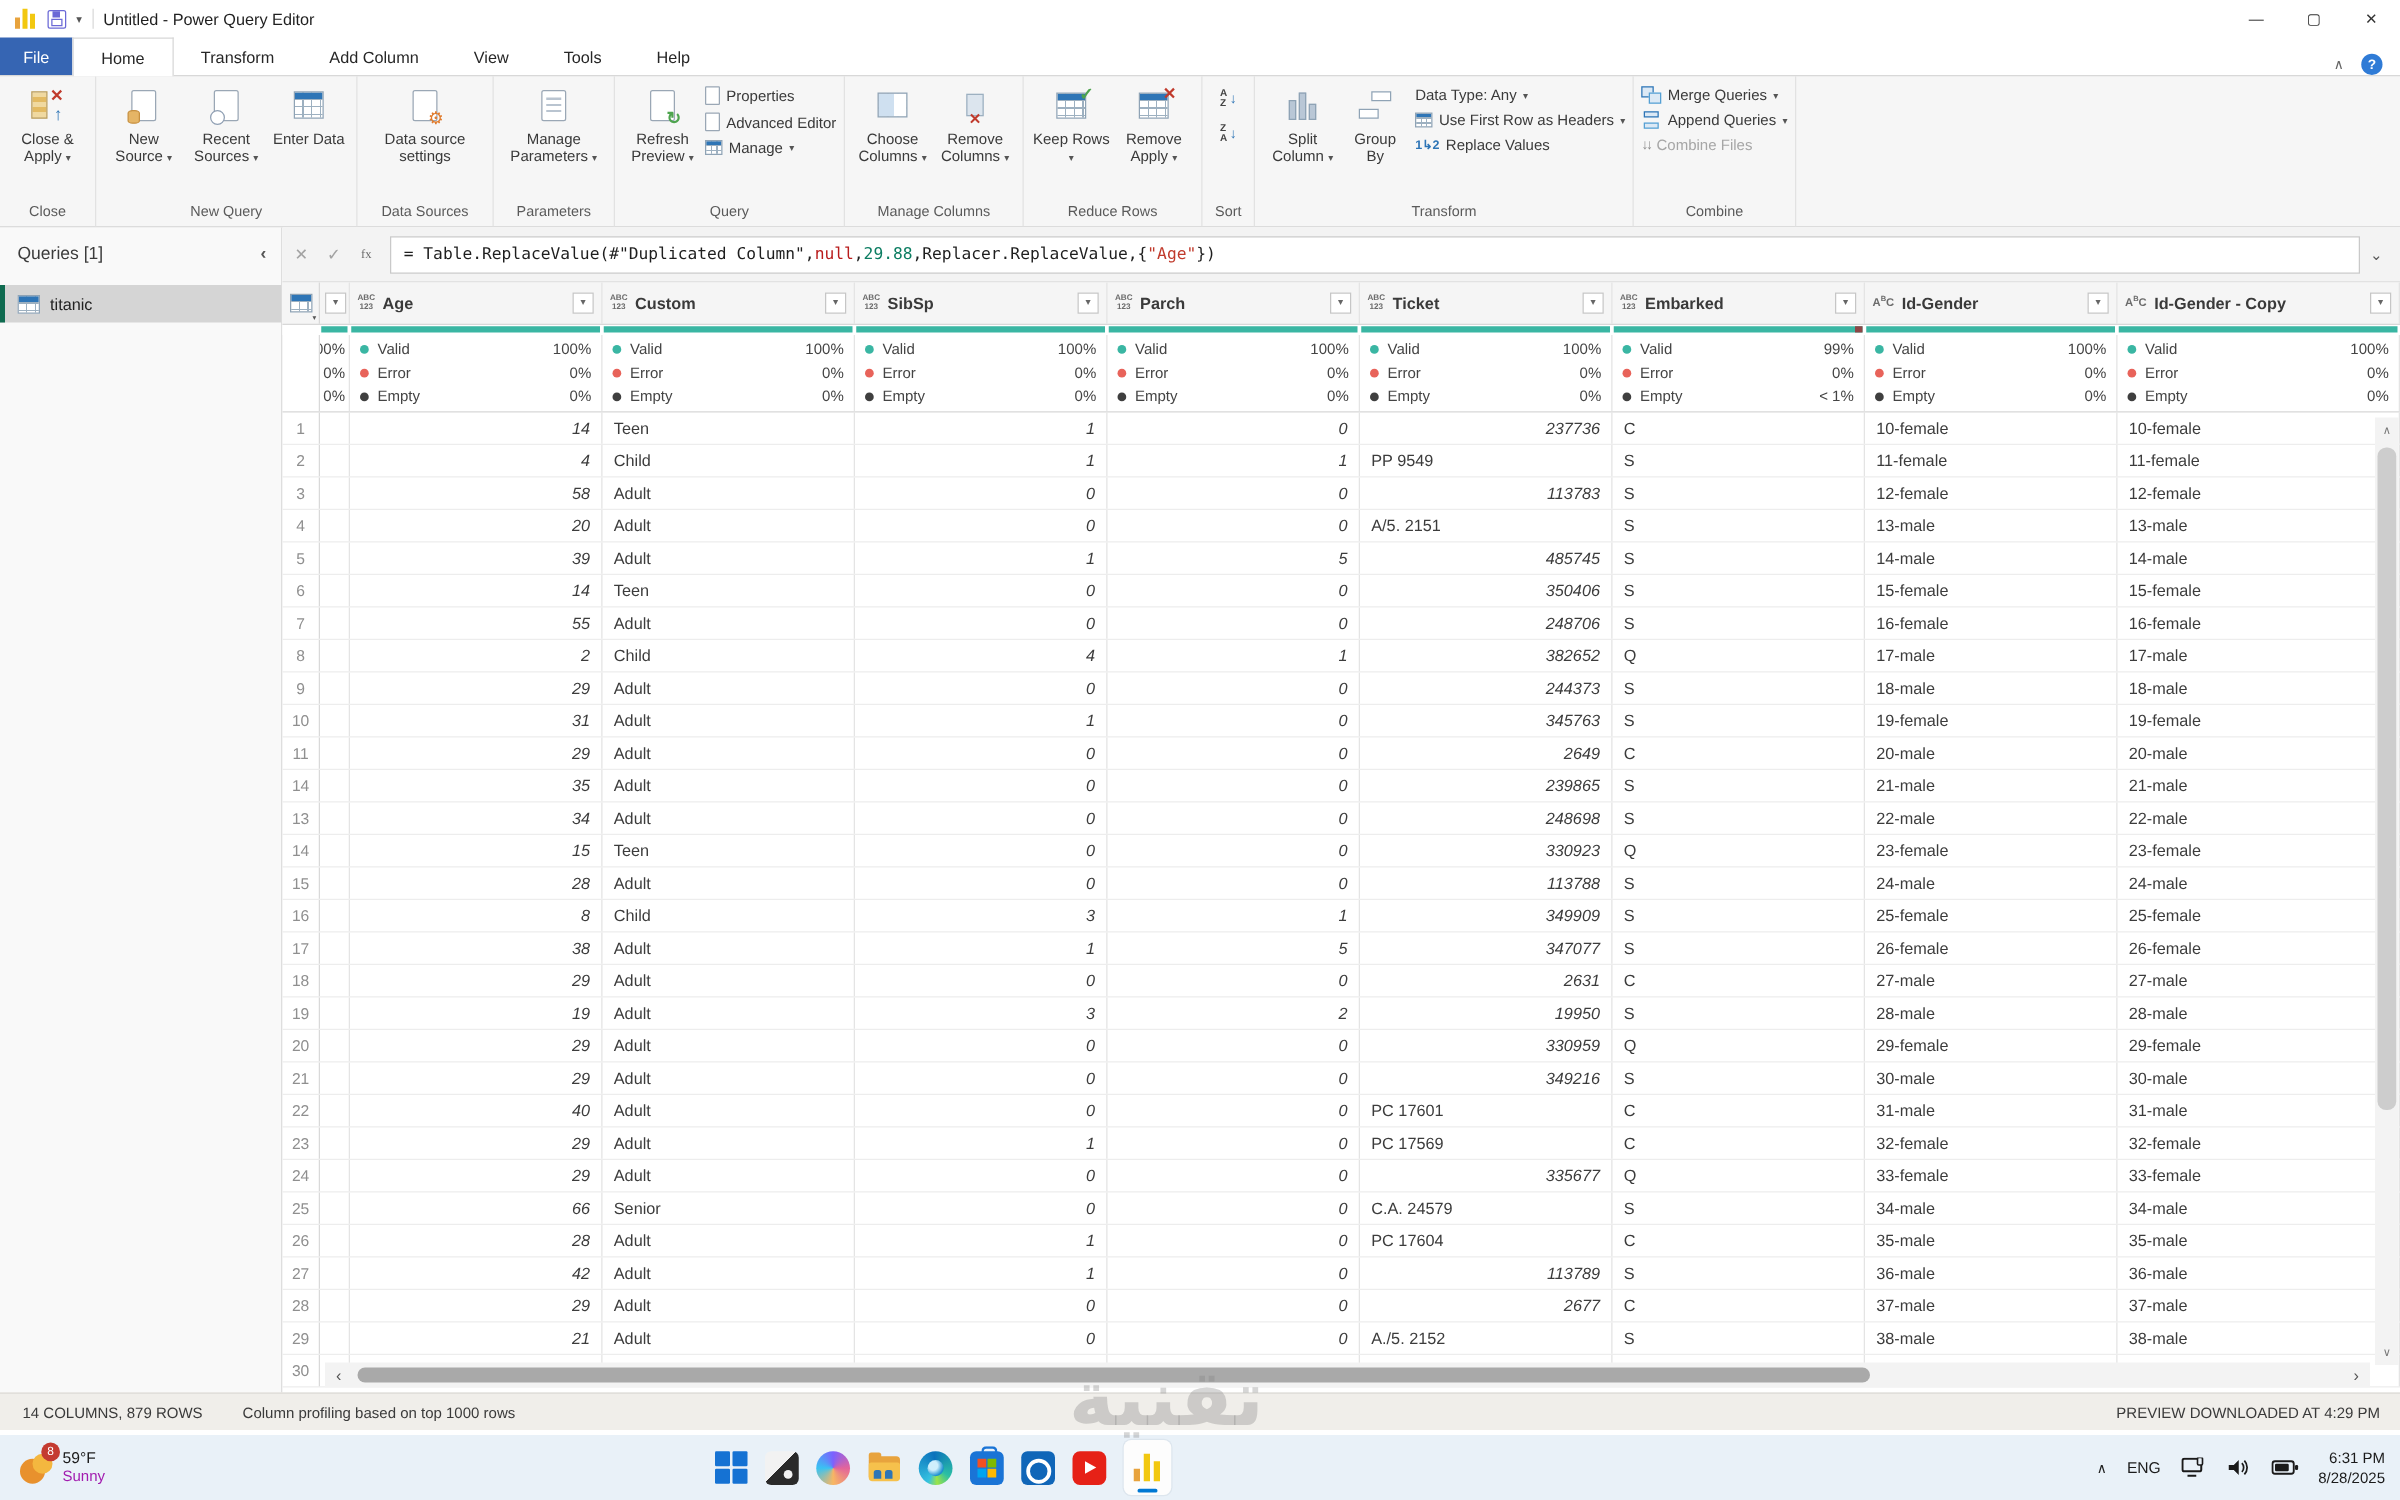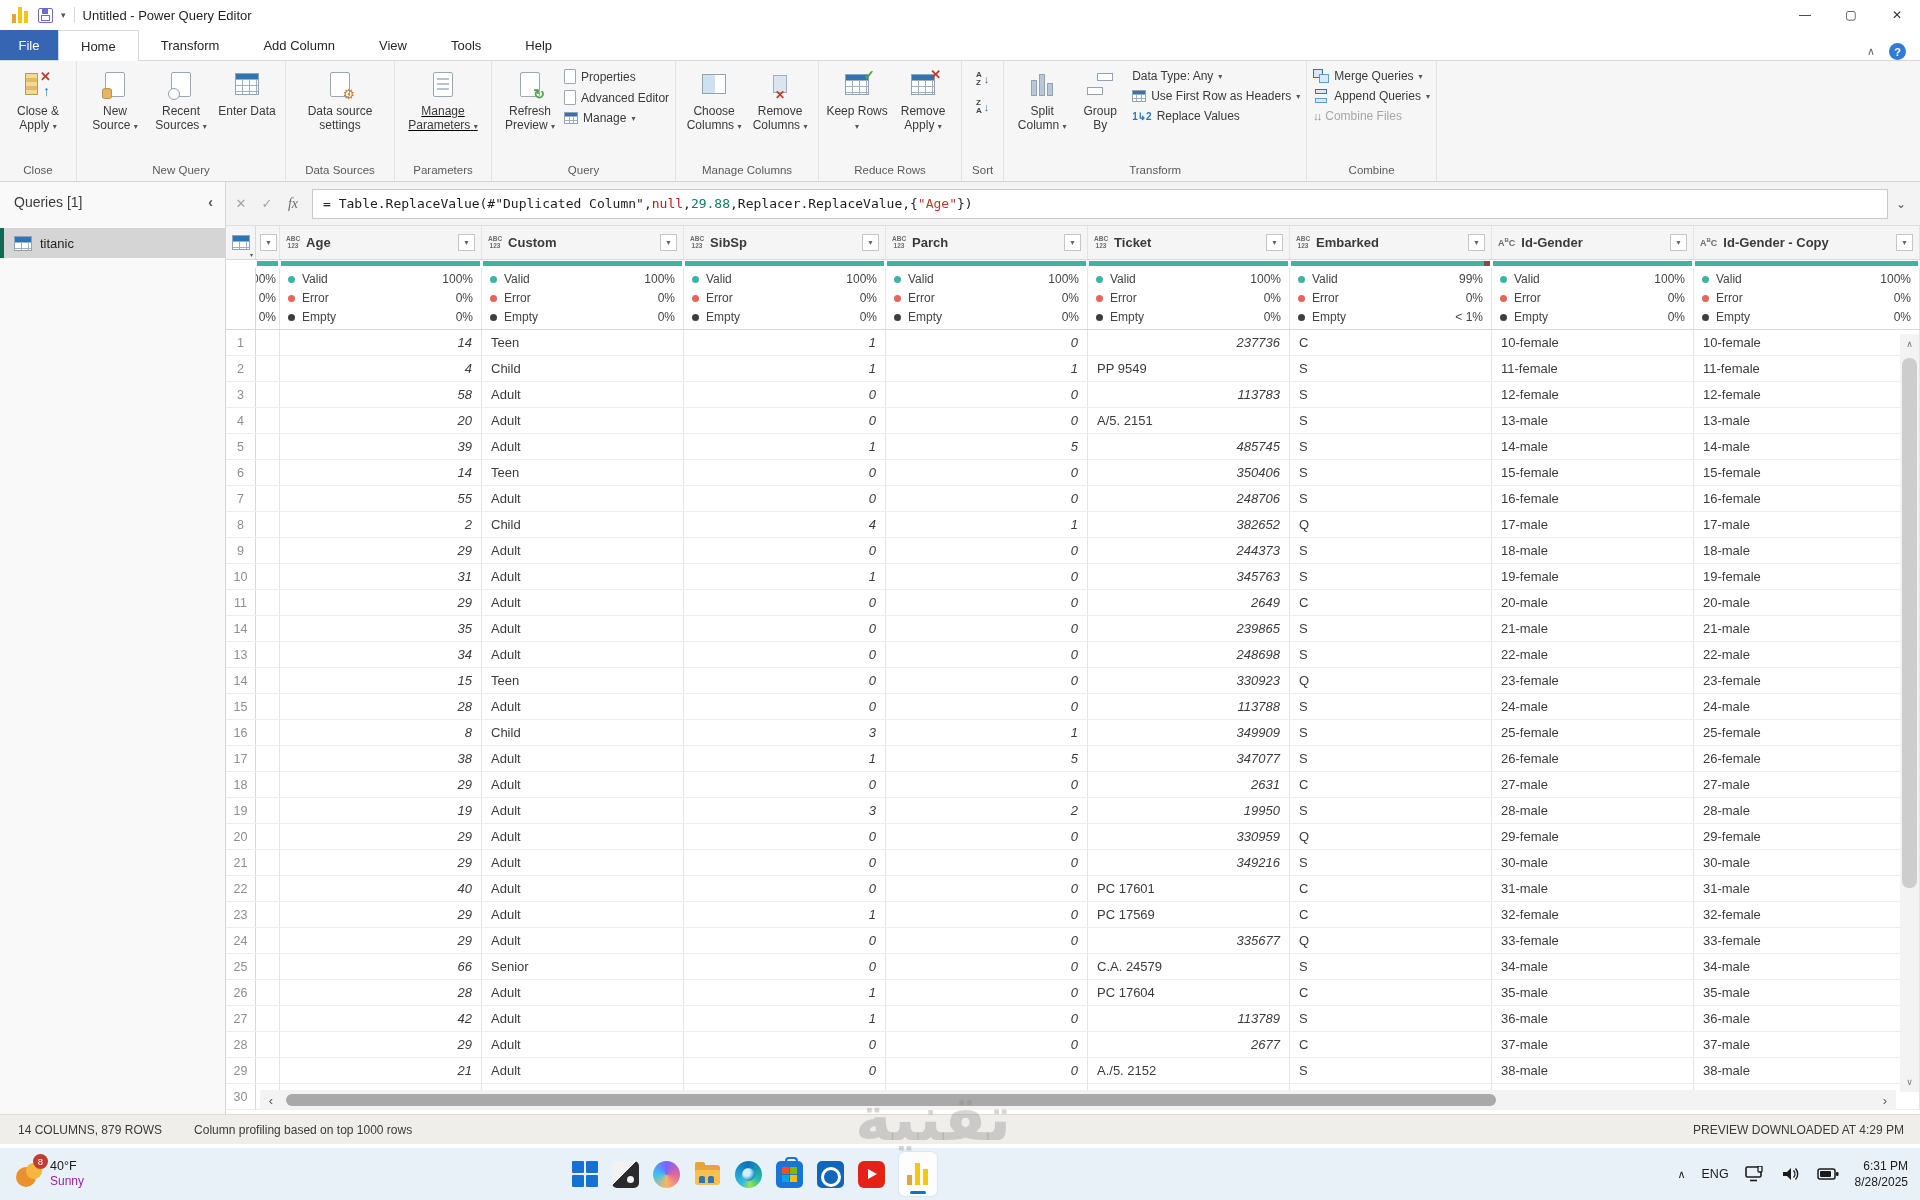--- a/index.html
+++ b/index.html
@@ -98,21 +98,21 @@
   #queries-collapse { margin-left:auto; font-size:14px; color:#555; font-weight:bold; }
   .query-item { margin-top:18px; height:30px; background:#d5d5d5; display:flex; align-items:center; gap:8px; padding-left:10px; border-left:4px solid #0f6b50; }
   .query-item .qlabel { font-size:13px; color:#222; }
 
   
   #rightcol { position:absolute; left:226px; top:182px; width:1694px; height:932px; background:#fff; }
 
   
   #formulabar { height:44px; background:#f3f3f3; border-bottom:1px solid #ddd; display:flex; align-items:center; padding:0 6px 0 2px; }
   .fbtn { width:26px; height:26px; display:flex; align-items:center; justify-content:center; color:#a3a3a3; font-size:13px; }
-  .fbtn.fx { font-style:italic; font-family:"Liberation Serif", serif; color:#6a6a6a; font-size:14px; }
+  .fbtn.fx { font-family:"Liberation Serif", serif; color:#6a6a6a; font-size:10px; }
   #formula-input { flex:1; height:30px; background:#fff; border:1px solid #c9c9c9; margin-left:6px; display:flex; align-items:center; padding:0 10px; font-family:"DejaVu Sans Mono", monospace; font-size:13px; white-space:pre; overflow:hidden; }
   .tk-plain { color:#1e1e1e; } .tk-keyword { color:#b91c1c; } .tk-number { color:#0c7d62; } .tk-string { color:#c0392b; }
   #formula-expand { width:26px; text-align:center; color:#555; font-size:12px; }
 
   
   .gridrow { display:flex; }
   .col-rownum { width:30px; flex:none; border-right:1px solid #d9d9d9; }
   .col-clip { width:24px; flex:none; border-right:1px solid #e4e4e4; position:relative; overflow:hidden; }
   .col-std { width:202px; flex:none; border-right:1px solid #e4e4e4; }
   .col-std.last { flex:1; }
@@ -298,21 +298,21 @@
             </div>
           </div>
         <div class="blabel">Data source settings</div>
       </div>
     </div>
     <div class="rgroup-label">Data Sources</div>
   </div>
 
   <div class="rgroup">
     <div class="rgroup-body">
-      <div class="bigbtn" style="width:84px;text-decoration:underline;">
+      <div class="bigbtn" style="width:84px;">
         <div class="bicon">
             <div class="page icon-wrap">
               <i class="badge listlines"></i>
             </div>
           </div>
         <div class="blabel"><span>Manage Parameters</span> <span class="dd">▾</span></div>
       </div>
     </div>
     <div class="rgroup-label">Parameters</div>
   </div>
@@ -1150,21 +1150,21 @@
 <div id="watermark">تقنية</div>
 
 <div id="taskbar">
   <div id="weather">
     <div class="sun">
       <i class="s1"></i>
         <i class="s2"></i>
       <span class="wbadge">8</span>
     </div>
     <div class="wtext">
-      <span class="wtemp">40°F</span>
+      <span class="wtemp">59°F</span>
       <span class="wcond">Sunny</span>
     </div>
   </div>
 
   <div id="task-center">
     <div class="start-logo">
         <i></i>
         <i></i>
         <i></i>
         <i></i>

